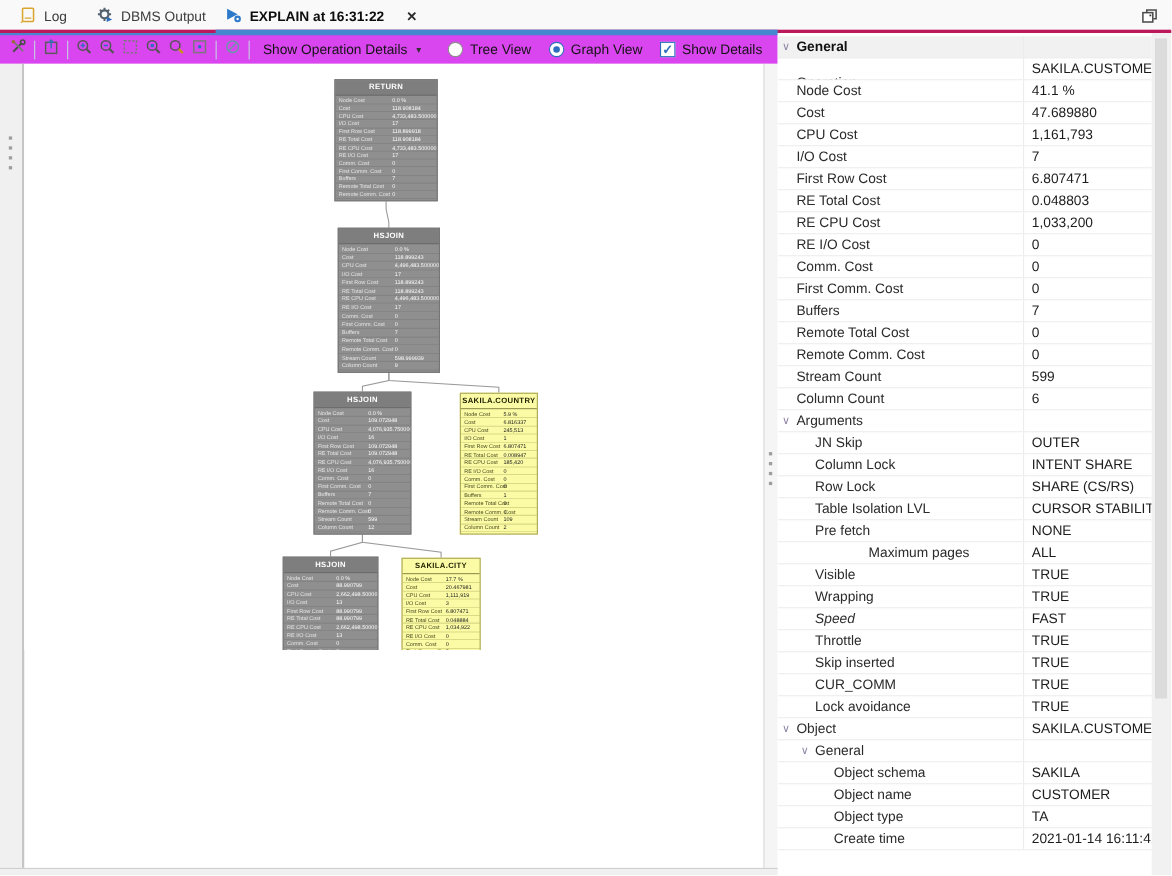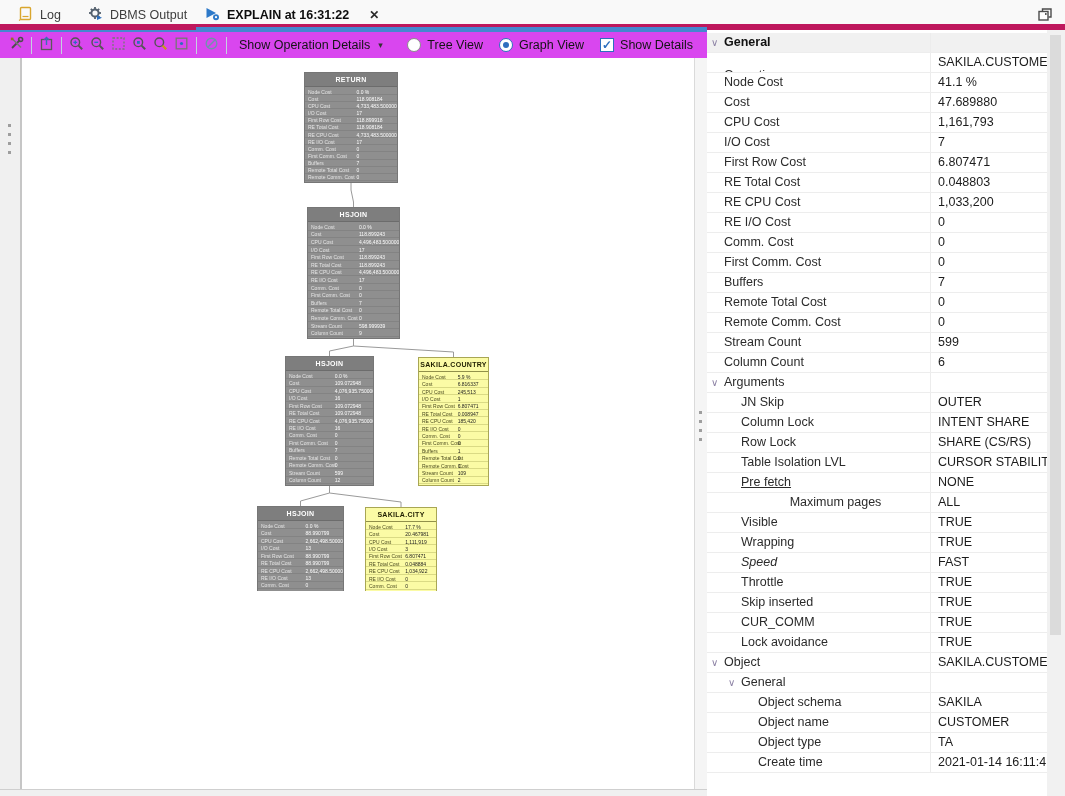--- a/index.html
+++ b/index.html
@@ -1,20 +1,20 @@
 <!DOCTYPE html>
 <html><head>
 <meta charset="utf-8">
 <style>
   html,body{margin:0;padding:0;background:#fff;}
   body{width:1065px;height:796px;overflow:hidden;font-family:"Liberation Sans",sans-serif;-webkit-font-smoothing:antialiased;}
   .app{position:relative;width:1065px;height:796px;background:#fff;overflow:hidden;}
 
   
-  .tabbar{position:absolute;left:0;top:0;width:1065px;height:30px;background:#f9f9f9;border-bottom:6px solid #be185d;box-sizing:border-box;}
+  .tabbar{position:absolute;left:0;top:0;width:1065px;height:30px;background:#f9f9f9;border-bottom:3px solid #be185d;box-sizing:border-box;}
   .tab{position:absolute;top:0;height:29px;display:flex;align-items:center;gap:7px;font-size:12.5px;color:#3d3d3d;padding:0 8px;cursor:default;}
   .tab-log{left:10px;}
   .tab-dbms{left:80px;}
   .tab-explain{left:196px;font-weight:bold;color:#0d0d0d;}
   .tab .close{font-size:12px;font-weight:bold;color:#2b2b2b;margin-left:10px;padding:0 3px;}
   .active-underline{position:absolute;left:196px;top:27px;width:511px;height:3px;background:#4687d0;}
   .restore-btn{position:absolute;right:10px;top:6px;width:20px;height:18px;display:flex;align-items:center;justify-content:center;}
 
   
   .toolbar{position:absolute;left:0;top:30px;width:707px;height:28px;background:#d946ef;border-top:2px solid #4687d0;box-sizing:border-box;display:flex;align-items:center;padding:0 6px;}
@@ -842,21 +842,21 @@
         </div>
         <div class="prow">
           <div class="plabel" style="padding-left: 34px;">Row Lock</div>
           <div class="pvalue">SHARE (CS/RS)</div>
         </div>
         <div class="prow">
           <div class="plabel" style="padding-left: 34px;">Table Isolation LVL</div>
           <div class="pvalue">CURSOR STABILITY</div>
         </div>
         <div class="prow">
-          <div class="plabel" style="padding-left: 34px; text-decoration: underline;">Pre fetch</div>
+          <div class="plabel" style="padding-left: 34px;">Pre fetch</div>
           <div class="pvalue">NONE</div>
         </div>
         <div class="prow">
           <div class="plabel" style="padding-left: 34px; text-align: center;">Maximum pages</div>
           <div class="pvalue">ALL</div>
         </div>
         <div class="prow">
           <div class="plabel" style="padding-left: 34px;">Visible</div>
           <div class="pvalue">TRUE</div>
         </div>

